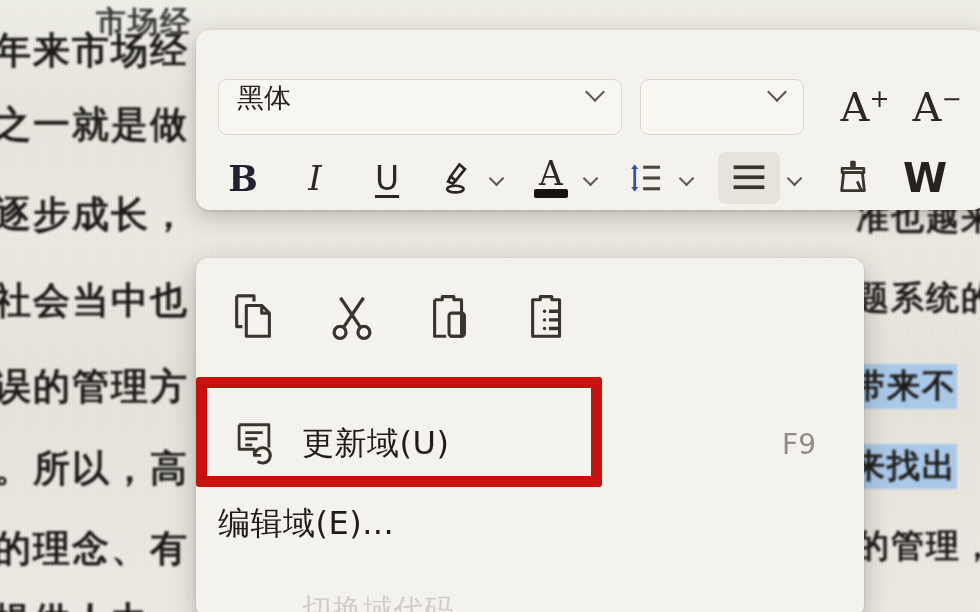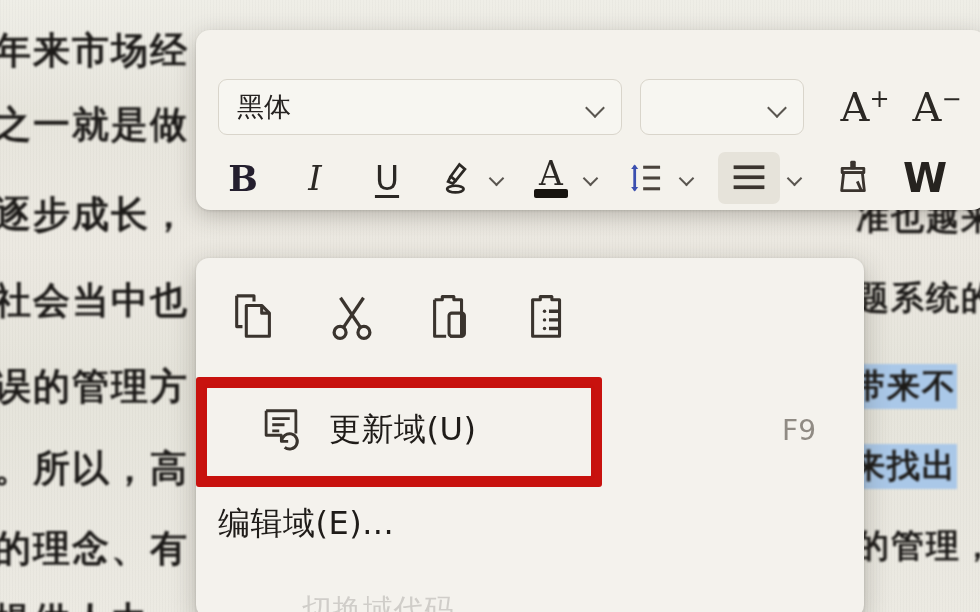--- a/index.html
+++ b/index.html
@@ -48,21 +48,21 @@
   }
   .tb-row{ position:absolute; left:0; right:0; display:flex; align-items:center; }
   .tb-row-1{ top:46px; height:62px; padding-left:22px; }
   .tb-row-2{ top:118px; height:60px; padding-left:22px; }
 
   .combo{
     height:56px;
     border:1.3px solid #d9d5cb;
     border-radius:9px;
     background:#f7f6f1;
-    display:flex; align-items:center;
+    display:flex; align-items:flex-start;
     padding:0 14px 0 18px;
   }
   .combo-font{ width:404px; justify-content:space-between; }
   .combo-size{ width:164px; margin-left:18px; justify-content:flex-end; }
   .combo-val{
     font-family:"DejaVu Sans", sans-serif;
     font-size:27px; color:#252220; font-weight:500;
   }
   .chev{ width:22px; height:22px; position:relative; flex:0 0 auto; }
   .chev::before{
@@ -115,21 +115,21 @@
   .mi-icon{ width:52px; margin-left:32px; display:flex; align-items:center; justify-content:center; }
   .mi-label{
     font-family:"DejaVu Sans", sans-serif;
     font-size:32px; color:#1f1c19; margin-left:22px; letter-spacing:0.5px;
   }
   .mi-shortcut{
     margin-left:auto; margin-right:48px;
     font-family:"DejaVu Sans", sans-serif;
     font-size:28px; color:#908b84;
   }
-  #menu-item-update{ top:130px;padding-left:27px; }
+  #menu-item-update{ top:144px; }
   #menu-item-edit{ top:224px; }
   #menu-item-edit .mi-label{ }
   #menu-item-partial{
     top:332px; height:40px; opacity:0.17;
   }
   #menu-item-partial .mi-label{ margin-left:106px; font-size:30px; }
 
   
   #red-highlight-box{
     position:absolute;
@@ -144,20 +144,21 @@
     border:4px solid rgba(200,18,14,0.30);
     border-radius:5px;
   }
 </style>
 </head>
 <body>
 
 <div id="doc-backdrop">
   <div class="paper-texture"></div>
 
+  <div class="doc-line" style="left:96px; top:2px; font-size:30px; opacity:0.85;">市场经</div>
 
   <div class="doc-line doc-left" style="top:26px;">年来市场经</div>
   <div class="doc-line doc-left" style="top:100px;">之一就是做</div>
   <div class="doc-line doc-left" style="top:190px;">逐步成长，</div>
   <div class="doc-line doc-left" style="top:276px;">社会当中也</div>
   <div class="doc-line doc-left" style="top:362px;">误的管理方</div>
   <div class="doc-line doc-left" style="top:444px;">。所以，高</div>
   <div class="doc-line doc-left" style="top:524px;">的理念、有</div>
   <div class="doc-line doc-left" style="top:596px;">提供人力</div>
 

